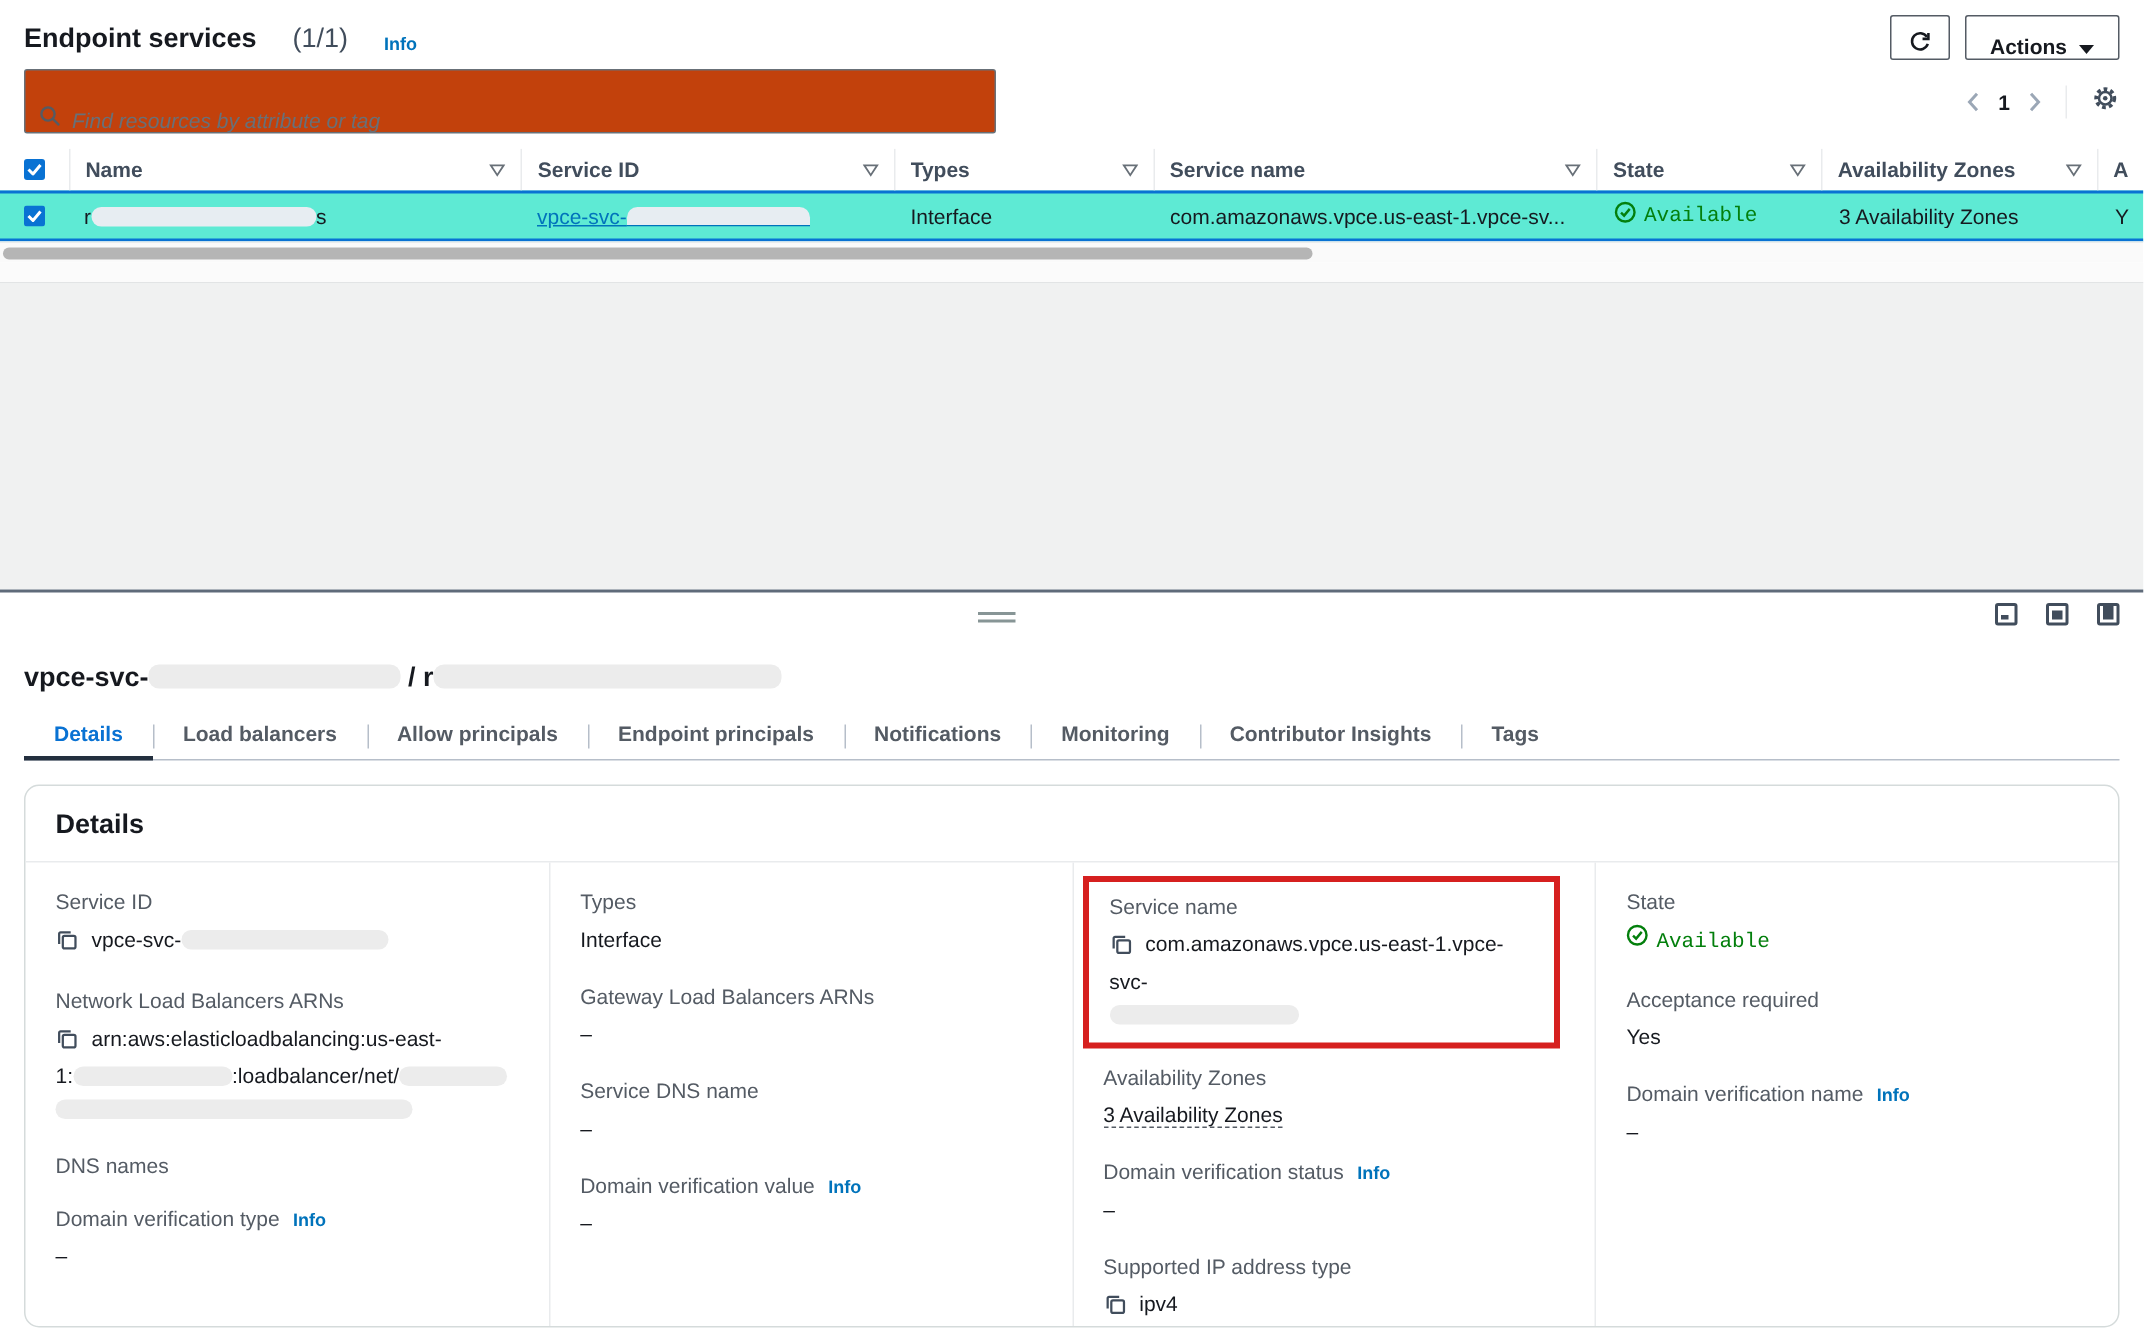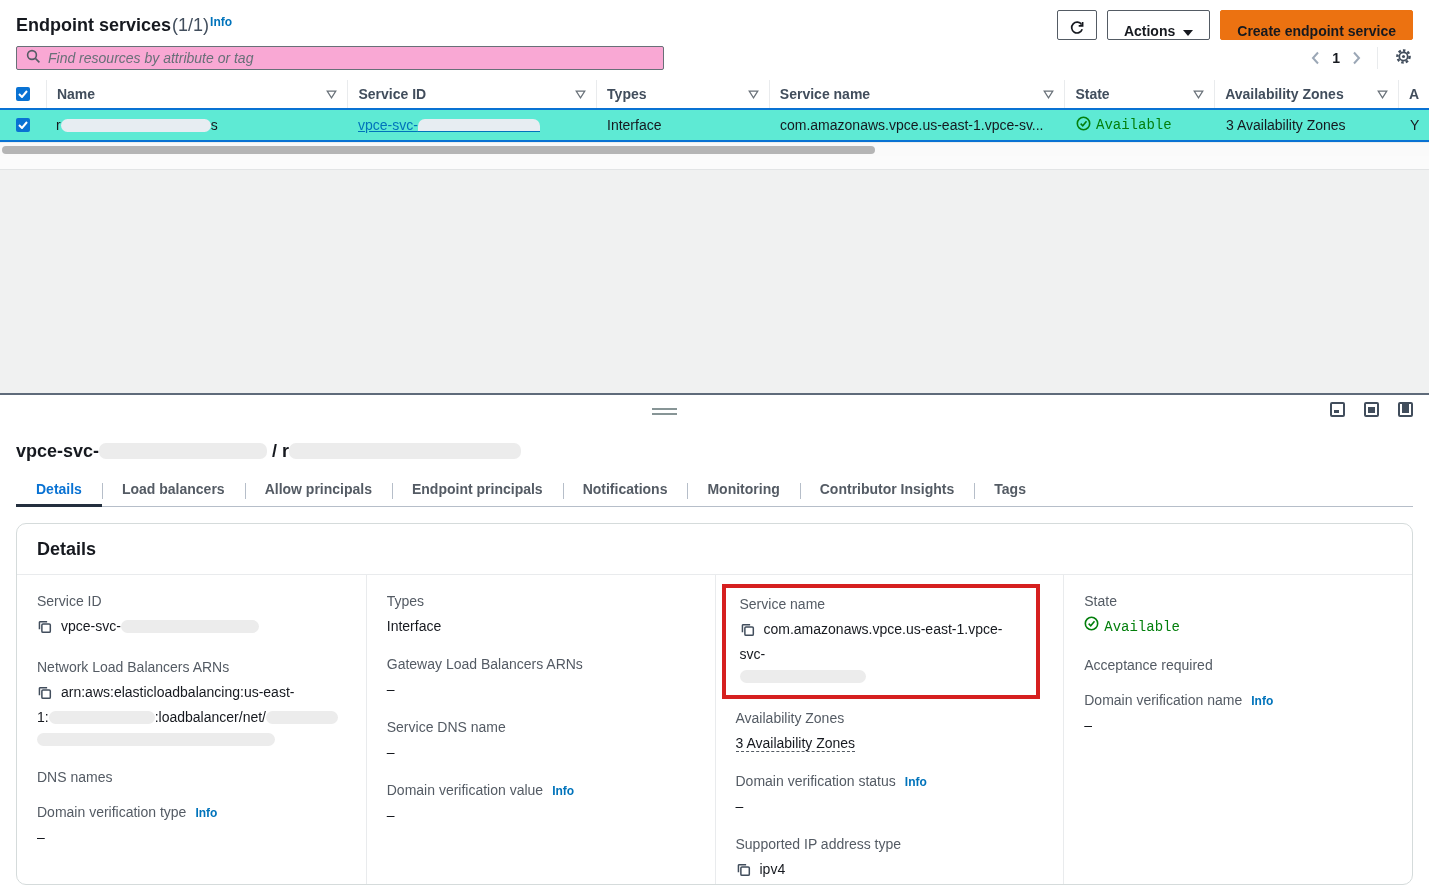--- a/index.html
+++ b/index.html
@@ -2,33 +2,33 @@
 <html><head>
 <meta charset="utf-8">
 <style>
   * { margin:0; padding:0; box-sizing:border-box; }
   html,body { width:1429px; height:886px; overflow:hidden; background:#fff;
     font-family:"Liberation Sans","DejaVu Sans",sans-serif; font-size:14px; color:#16191f; }
 
   
   .top { height:393px; display:flex; flex-direction:column; background:#fff; }
   .page-header { display:flex; justify-content:space-between; align-items:center; padding:10px 16px 4px 16px; }
-  .title-group { display:flex; align-items:flex-start; gap:1px; }
+  .title-group { display:flex; align-items:flex-end; gap:24px; }
   .title-group h1 { font-size:18px; font-weight:bold; color:#16191f; display:inline; }
   .count { font-size:18px; font-weight:400; color:#414d5c; }
   .info-link { color:#0073bb; font-size:12px; font-weight:bold; text-decoration:none; cursor:pointer; }
   .hdr-actions { display:flex; gap:10px; align-items:center; }
   .btn { height:30px; border:1px solid #545b64; border-radius:2px; background:#fff; color:#16191f;
          font-weight:bold; font-size:14px; padding:0 16px; display:flex; align-items:flex-end; gap:8px; cursor:pointer; }
   .btn.icon-only { width:40px; justify-content:center; padding:0; }
   .btn.primary { background:#ec7211; border-color:#ec7211; color:#16191f; }
 
   .toolbar { display:flex; justify-content:space-between; align-items:center; padding:2px 16px 10px 16px; }
-  .search-box { width:648px; height:24px; border:1px solid #687078; border-radius:2px; background:#f9a8d4;
-                display:flex; align-items:center; gap:7px; padding:0 9px; }
+  .search-box { width:648px; height:43px; border:1px solid #687078; border-radius:2px; background:#c2410c;
+                display:flex; align-items:flex-end; gap:7px; padding:0 9px; }
   .search-box input { border:none; outline:none; flex:1; font-size:14px; font-style:italic;
                       font-family:"Liberation Sans","DejaVu Sans",sans-serif; color:#16191f; background:transparent; }
   .search-box input::placeholder { color:#687078; font-style:italic; }
   .pager { display:flex; align-items:center; gap:12px; }
   .page-num { font-weight:bold; font-size:14px; color:#16191f; }
   .pager .chev { cursor:pointer; display:flex; align-items:center; }
   .pager-divider { width:1px; height:22px; background:#e9ebed; margin:0 4px; }
   .gear { font-size:19px; color:#414d5c; line-height:1; cursor:pointer; }
 
   
@@ -108,21 +108,20 @@
         </span>
       </button>
       <button class="btn">
         <span>Actions</span>
         <span>
           <svg width="10" height="6" viewBox="0 0 10 6">
               <path d="M0 0h10L5 6z" fill="#16191f"></path>
             </svg>
         </span>
       </button>
-      <button class="btn primary">Create endpoint service</button>
     </div>
   </div>
 
   <div class="toolbar">
     <div class="search-box">
       <span>
         <svg width="15" height="15" viewBox="0 0 15 15">
             <circle cx="6" cy="6" r="4.4" fill="none" stroke="#545b64" stroke-width="1.6"></circle>
             <line x1="9.4" y1="9.4" x2="13.4" y2="13.4" stroke="#545b64" stroke-width="1.6"></line>
           </svg>
@@ -378,20 +377,21 @@
               <span><svg width="15" height="15" viewBox="0 0 16 16">
                     <circle cx="8" cy="8" r="6.6" fill="none" stroke="#037f0c" stroke-width="1.7"></circle>
                     <polyline points="5,8.2 7.2,10.4 11.2,5.6" fill="none" stroke="#037f0c" stroke-width="1.7"></polyline>
                   </svg></span>
               <span>Available</span>
             </span>
           </div>
         </div>
         <div class="field">
           <div class="flabel">Acceptance required</div>
+          <div class="fvalue">Yes</div>
         </div>
         <div class="field">
           <div class="flabel">
               <span>Domain verification name</span>
               <a class="info-link">Info</a>
             </div>
           <div class="fvalue">–</div>
         </div>
       </div>
 

